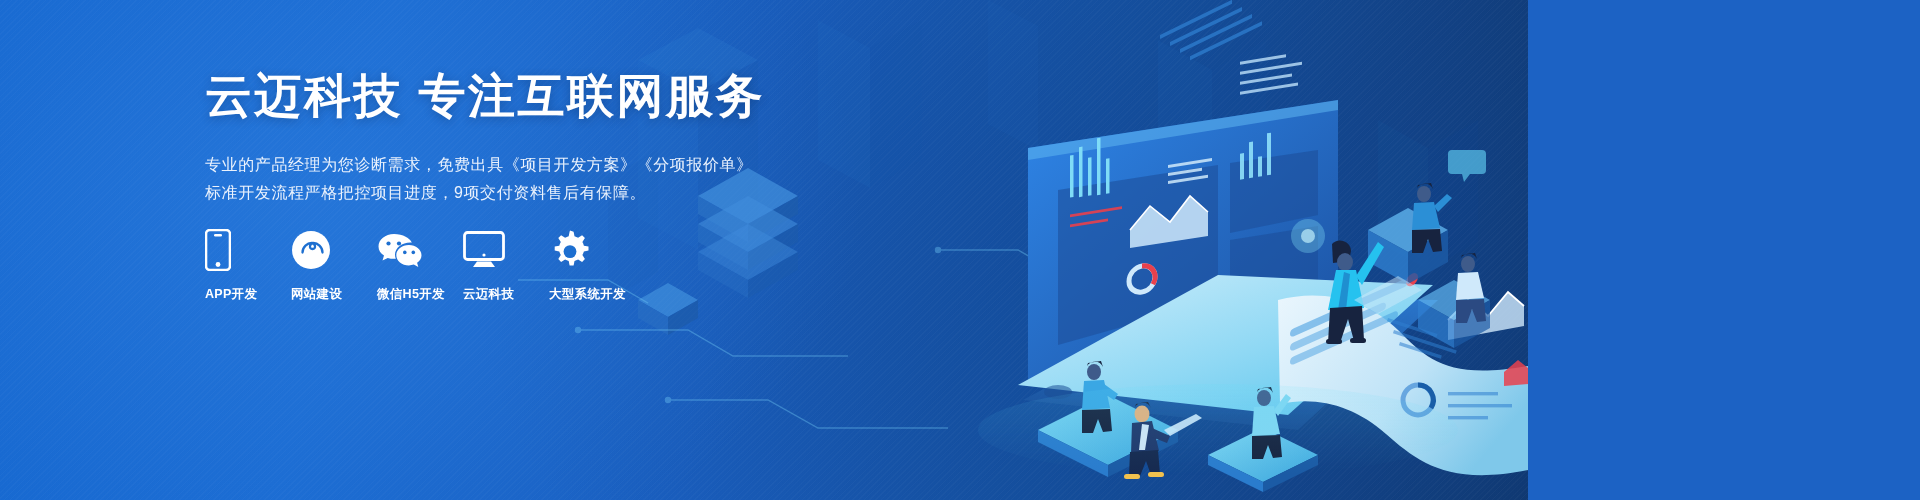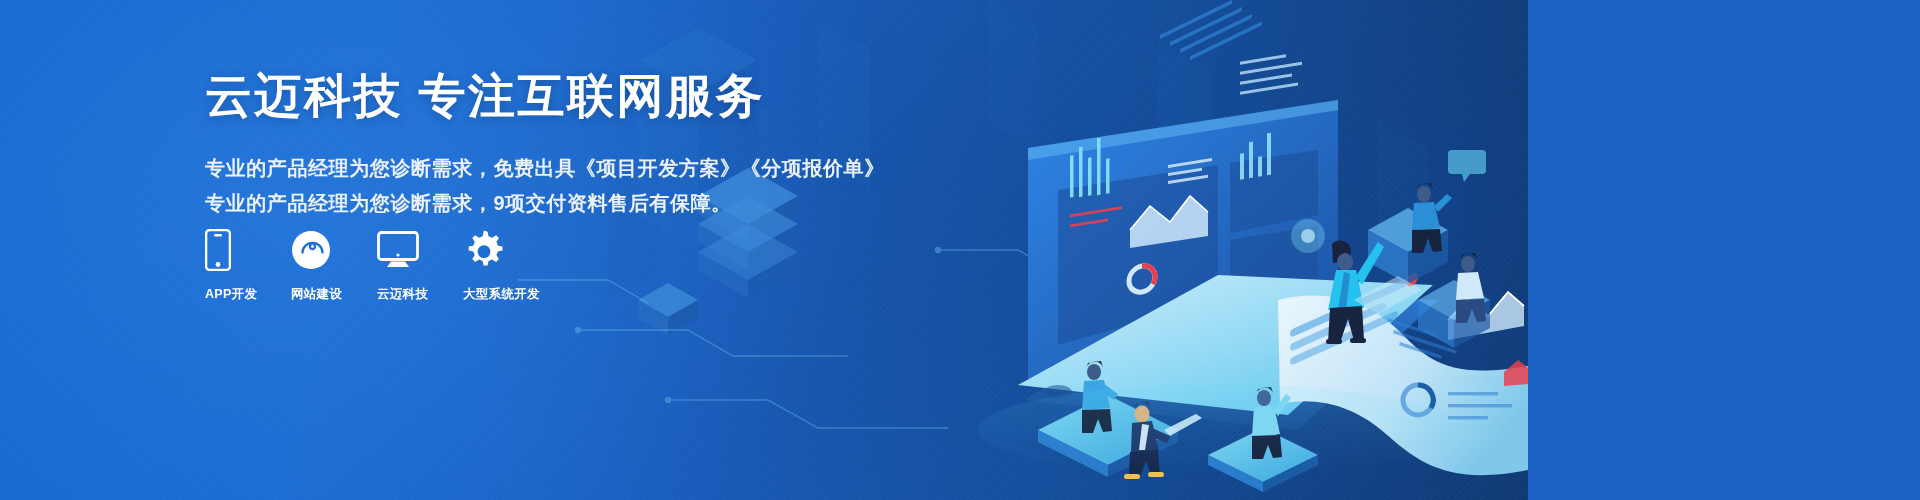--- a/index.html
+++ b/index.html
@@ -38,26 +38,25 @@
     font-size:47px;
     font-weight:bold;
     color:#ffffff;
     letter-spacing:2.5px;
     line-height:1.2;
     white-space:nowrap;
     text-shadow:0 2px 10px rgba(5,30,70,0.30);
   }
   .subtitle {
     margin-top:27px;
-    font-size:20px;
+    font-size:16px;
     color:#eaf2fd;
     line-height:1.72;
     letter-spacing:0.6px;
     white-space:nowrap;
-    font-weight:bold;
   }
   .subtitle .line { display:block; }
 
   
   .services {
     position:absolute;
     left:205px; top:228px;
     display:flex;
     align-items:flex-end;
     z-index:6;
@@ -370,21 +369,21 @@
       </g>
 
       <ellipse cx="700" cy="430" rx="240" ry="46" fill="url(#gGlow)" opacity="0.22"></ellipse>
     </svg>
   </div>
 
   <div class="content">
     <h1 class="headline">云迈科技 专注互联网服务</h1>
     <div class="subtitle">
       <span class="line">专业的产品经理为您诊断需求，免费出具《项目开发方案》《分项报价单》</span>
-      <span class="line">专业的产品经理为您诊断需求，9项交付资料售后有保障。</span>
+      <span class="line">标准开发流程严格把控项目进度，9项交付资料售后有保障。</span>
     </div>
   </div>
 
   <div class="services">
 
     <div class="service">
       <div class="service-icon">
         <svg width="26" height="42" viewBox="0 0 26 42">
           <rect x="1" y="1" width="24" height="40" rx="4" fill="none" stroke="#ffffff" stroke-width="2.6"></rect>
           <rect x="9" y="5" width="8" height="2.4" rx="1.2" fill="#ffffff"></rect>
@@ -397,20 +396,33 @@
     <div class="service">
       <div class="service-icon">
         <svg width="40" height="40" viewBox="0 0 40 40">
           <circle cx="20" cy="20" r="19" fill="#ffffff"></circle>
           <path d="M13.5 24.5 c0 -5.5 5 -9.5 9 -9.5 c4 0 5 6 1 6 c-4 0 -3 -6 1 -6 c4 0 9 4 9 9.5" transform="translate(-2,-2)" fill="none" stroke="#1d6fd0" stroke-width="2.3" stroke-linecap="round"></path>
         </svg>
       </div>
       <div class="service-label">网站建设</div>
     </div>
 
+    <div class="service">
+      <div class="service-icon">
+        <svg width="46" height="40" viewBox="0 0 46 40">
+          <path d="M17 4 C8.2 4 1.5 9.6 1.5 16.4 c0 3.7 2.1 7 5.5 9.2 l-1.5 5 5.2 -2.7 c2 .6 4.1 .9 6.3 .9 .6 0 1.2 0 1.8 -.1 -.5 -1.2 -.8 -2.5 -.8 -3.9 0 -6.9 7 -12.2 15.3 -12.2 .5 0 1 0 1.5 .1 C33.2 8.2 25.9 4 17 4 Z" fill="#ffffff"></path>
+          <circle cx="11.5" cy="13.5" r="2.1" fill="#1d6fd0"></circle>
+          <circle cx="22" cy="13.5" r="2.1" fill="#1d6fd0"></circle>
+          <path d="M44.5 25.2 c0 -5.6 -5.7 -10.1 -12.6 -10.1 -7 0 -12.6 4.5 -12.6 10.1 0 5.6 5.7 10.2 12.6 10.2 1.7 0 3.4 -.3 4.9 -.8 l4.5 2.3 -1.2 -4.2 c2.7 -1.8 4.4 -4.5 4.4 -7.5 Z" fill="#ffffff"></path>
+          <circle cx="27.8" cy="22.4" r="1.8" fill="#1d6fd0"></circle>
+          <circle cx="36.3" cy="22.4" r="1.8" fill="#1d6fd0"></circle>
+        </svg>
+      </div>
+      <div class="service-label">微信H5开发</div>
+    </div>
 
     <div class="service">
       <div class="service-icon">
         <svg width="42" height="38" viewBox="0 0 42 38">
           <rect x="1.5" y="1.5" width="39" height="27" rx="3" fill="none" stroke="#ffffff" stroke-width="2.8"></rect>
           <circle cx="21" cy="24" r="1.6" fill="#ffffff"></circle>
           <path d="M14 30.5 L28 30.5 L32 36 L10 36 Z" fill="#ffffff"></path>
         </svg>
       </div>
       <div class="service-label">云迈科技</div>

